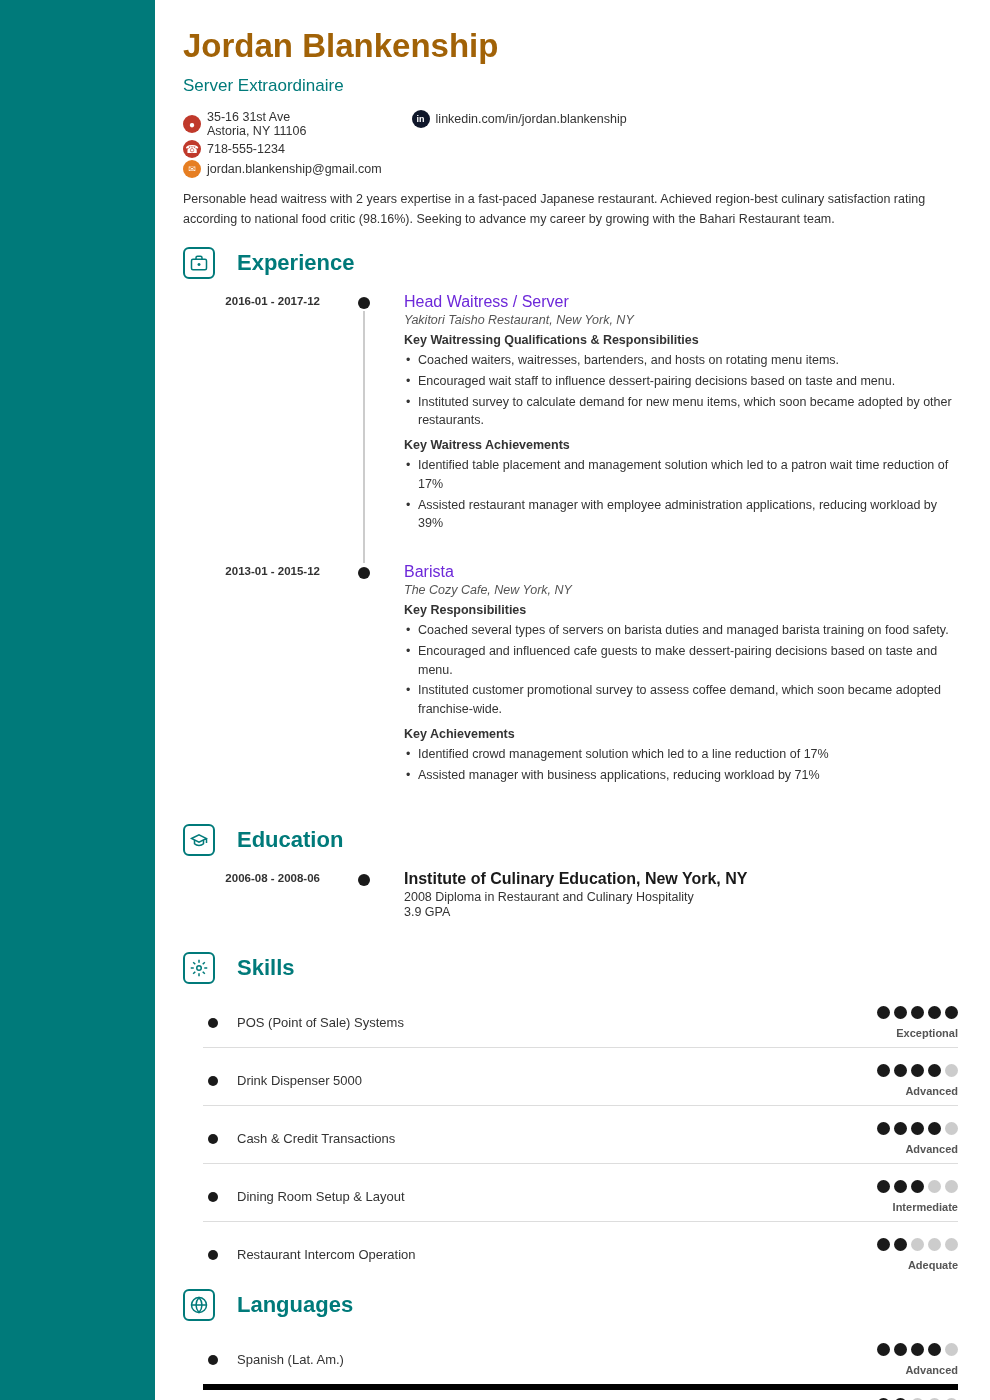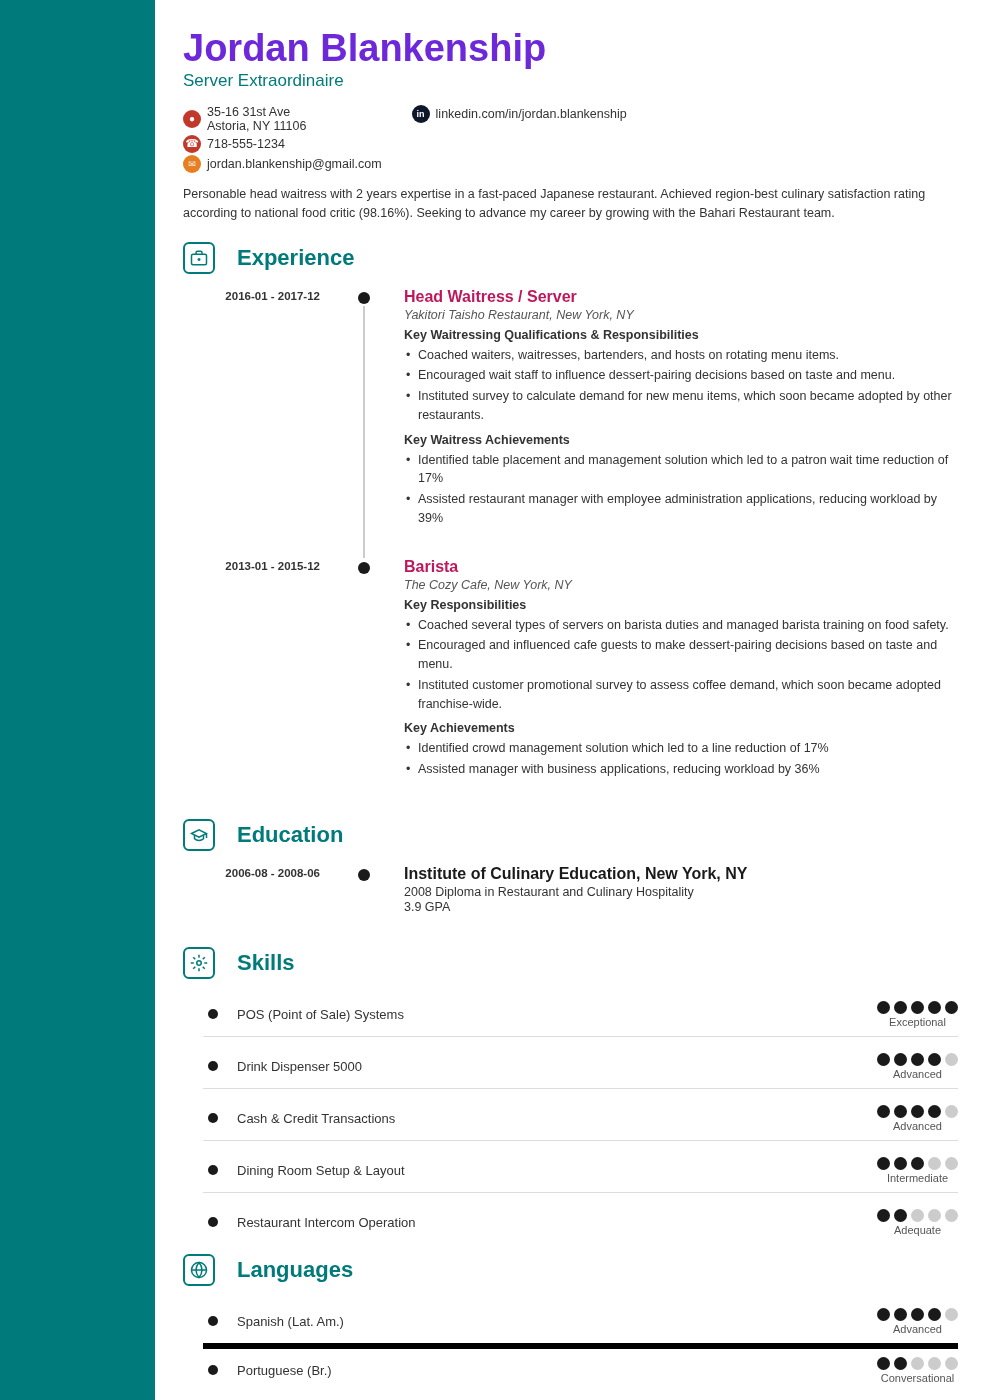--- a/index.html
+++ b/index.html
@@ -19,25 +19,25 @@
     .sidebar {
       width: 155px;
       background: #007a7a;
       flex-shrink: 0;
     }
     .main {
       flex: 1;
       padding: 28px 32px 32px 28px;
     }
     .name {
-      font-size: 38px;
+      font-size: 33px;
       font-weight: 900;
-      color: #6d28d9;
+      color: #a16207;
       line-height: 1.1;
-      margin-bottom: 1px;
+      margin-bottom: 12px;
     }
     .title {
       font-size: 17px;
       color: #007a7a;
       font-weight: 400;
       margin-bottom: 14px;
     }
     .contact-item {
       display: flex;
       align-items: center;
@@ -132,22 +132,22 @@
       flex: 1;
       margin-top: 2px;
     }
     .timeline-content {
       flex: 1;
       padding-left: 14px;
       padding-bottom: 22px;
     }
     .job-title {
       font-size: 16px;
-      font-weight: 700;
-      color: #be185d;
+      font-weight: 400;
+      color: #6d28d9;
       margin-bottom: 2px;
     }
     .job-company {
       font-style: italic;
       font-size: 12.5px;
       color: #555;
       margin-bottom: 6px;
     }
     .job-subtitle {
       font-weight: 700;
@@ -205,22 +205,23 @@
     }
     .skill-name {
       flex: 1;
       padding-left: 14px;
       font-size: 13px;
       color: #333;
     }
     .skill-rating {
       display: flex;
       flex-direction: column;
-      align-items: center;
-      gap: 2px;
+      align-items: flex-end;
+      gap: 8px;
+      font-weight: bold;
     }
     .dots-row {
       display: flex;
       gap: 4px;
     }
     .dot-filled {
       width: 13px;
       height: 13px;
       border-radius: 50%;
       background: #1a1a1a;
@@ -334,21 +335,21 @@
       <div class="job-company">The Cozy Cafe, New York, NY</div>
       <div class="job-subtitle">Key Responsibilities</div>
       <ul class="bullet-list">
         <li>Coached several types of servers on barista duties and managed barista training on food safety.</li>
                 <li>Encouraged and influenced cafe guests to make dessert-pairing decisions based on taste and menu.</li>
                 <li>Instituted customer promotional survey to assess coffee demand, which soon became adopted franchise-wide.</li>
       </ul>
       <div class="job-subtitle">Key Achievements</div>
       <ul class="bullet-list">
         <li>Identified crowd management solution which led to a line reduction of 17%</li>
-                <li>Assisted manager with business applications, reducing workload by 36%</li>
+                <li>Assisted manager with business applications, reducing workload by 71%</li>
       </ul>
     </div>
   </div>
         </div>
     </div>
 
     <div class="section-mb">
       <div class="section-header">
         <div class="section-icon">
           <svg width="18" height="18" viewBox="0 0 24 24" fill="none" stroke="#007a7a" stroke-width="2">

